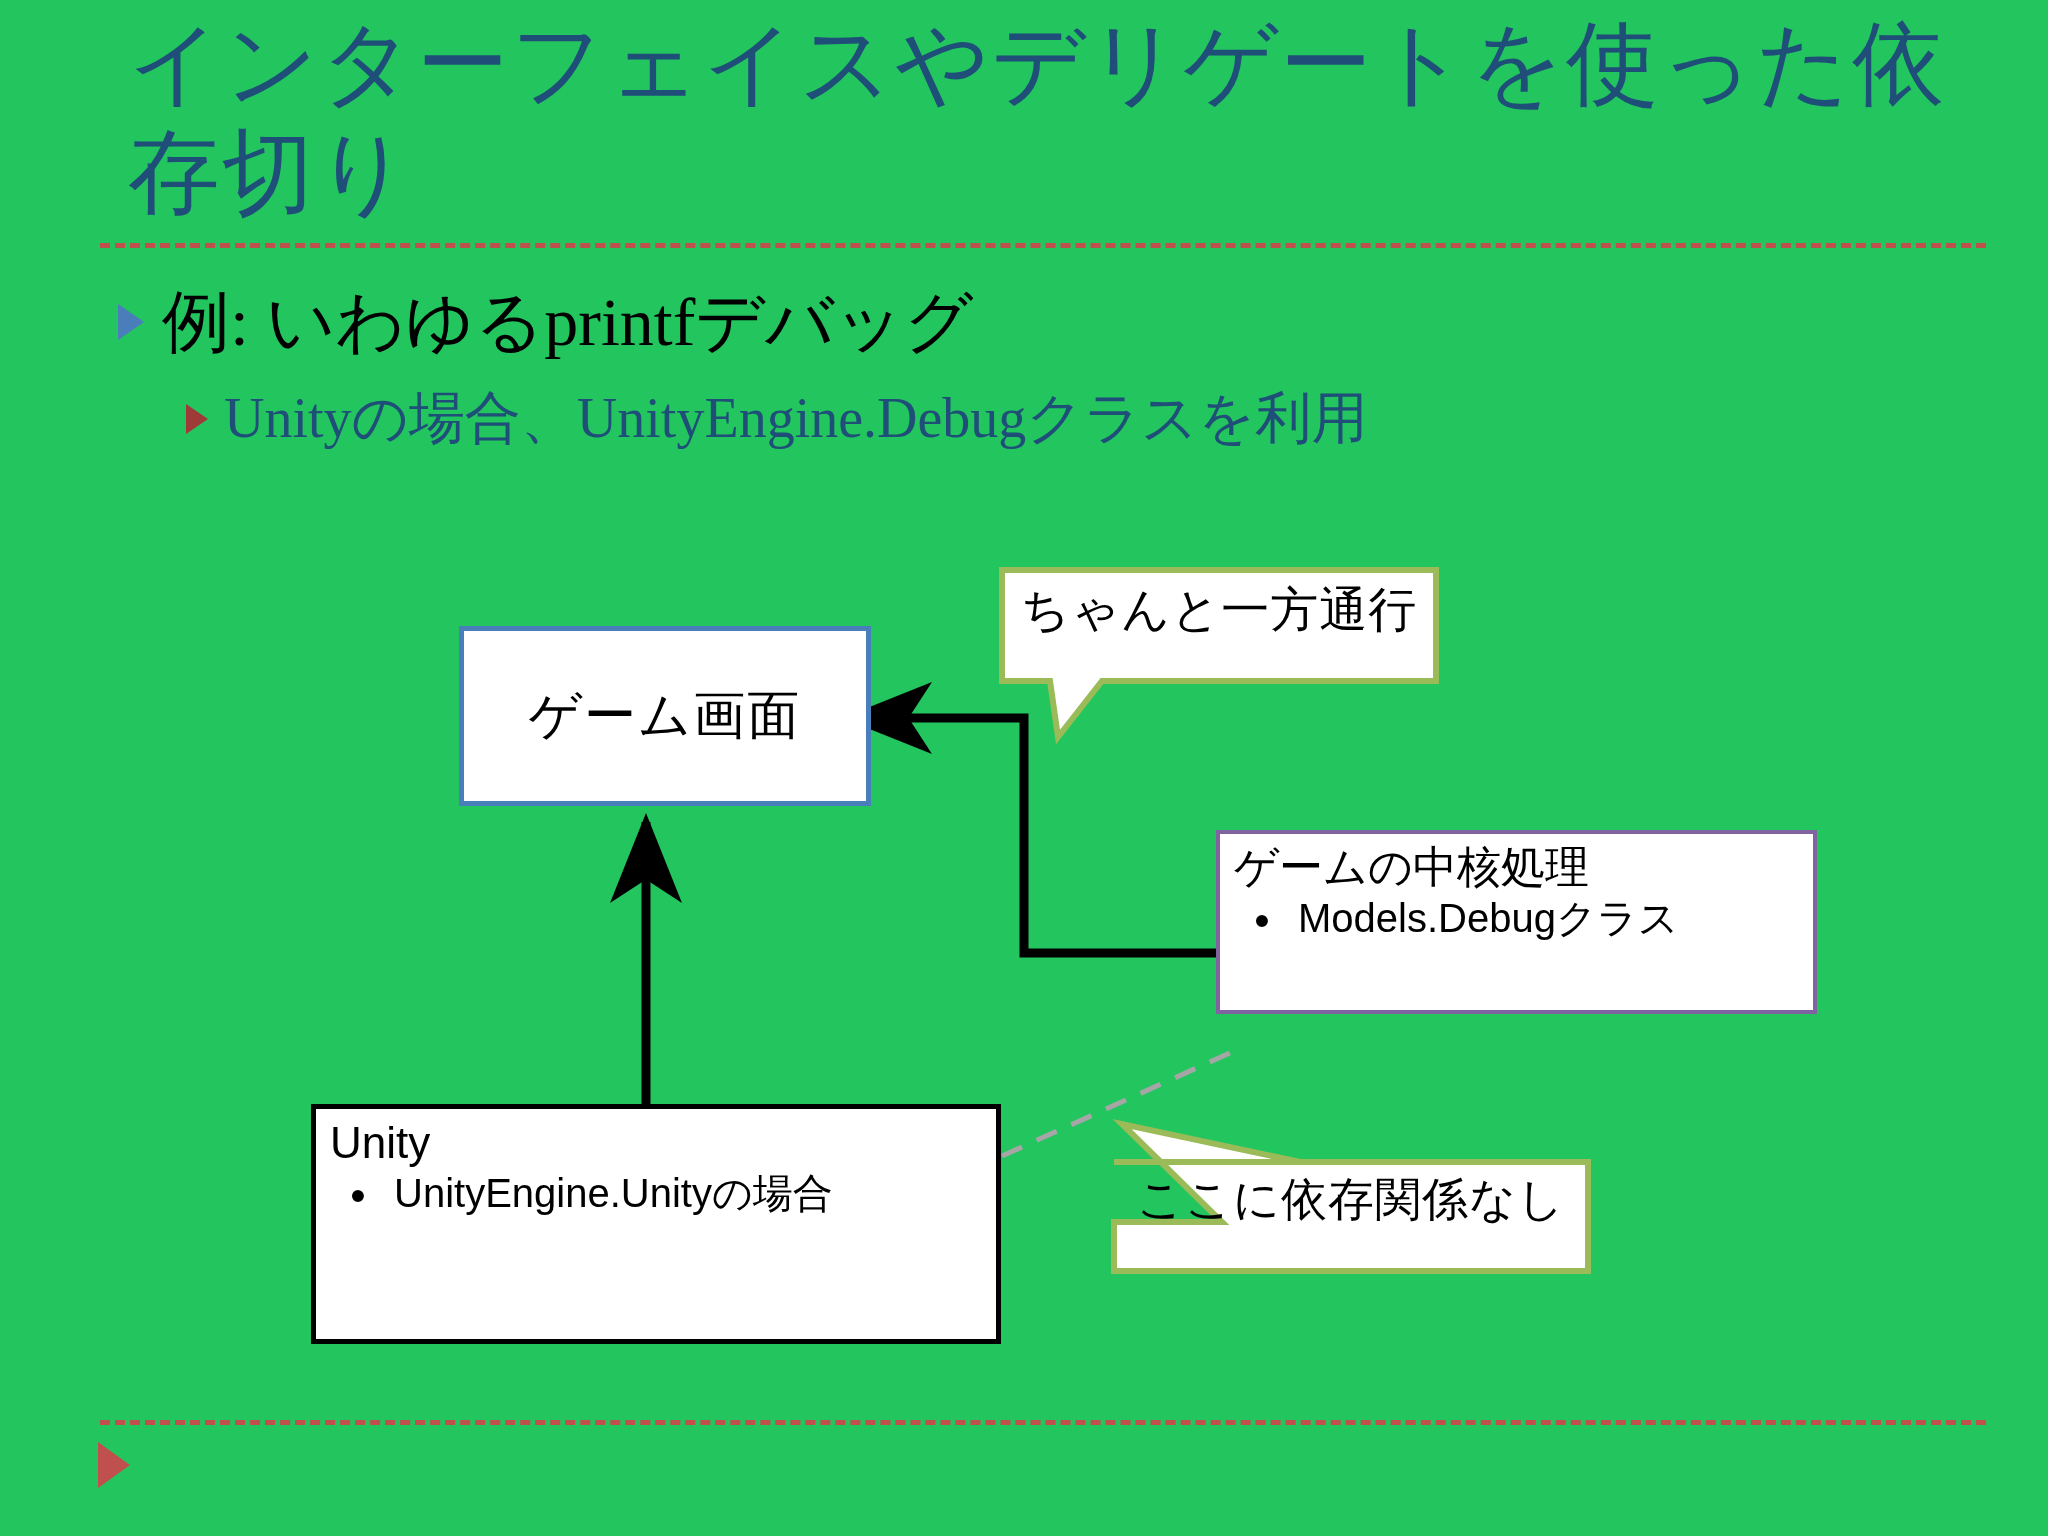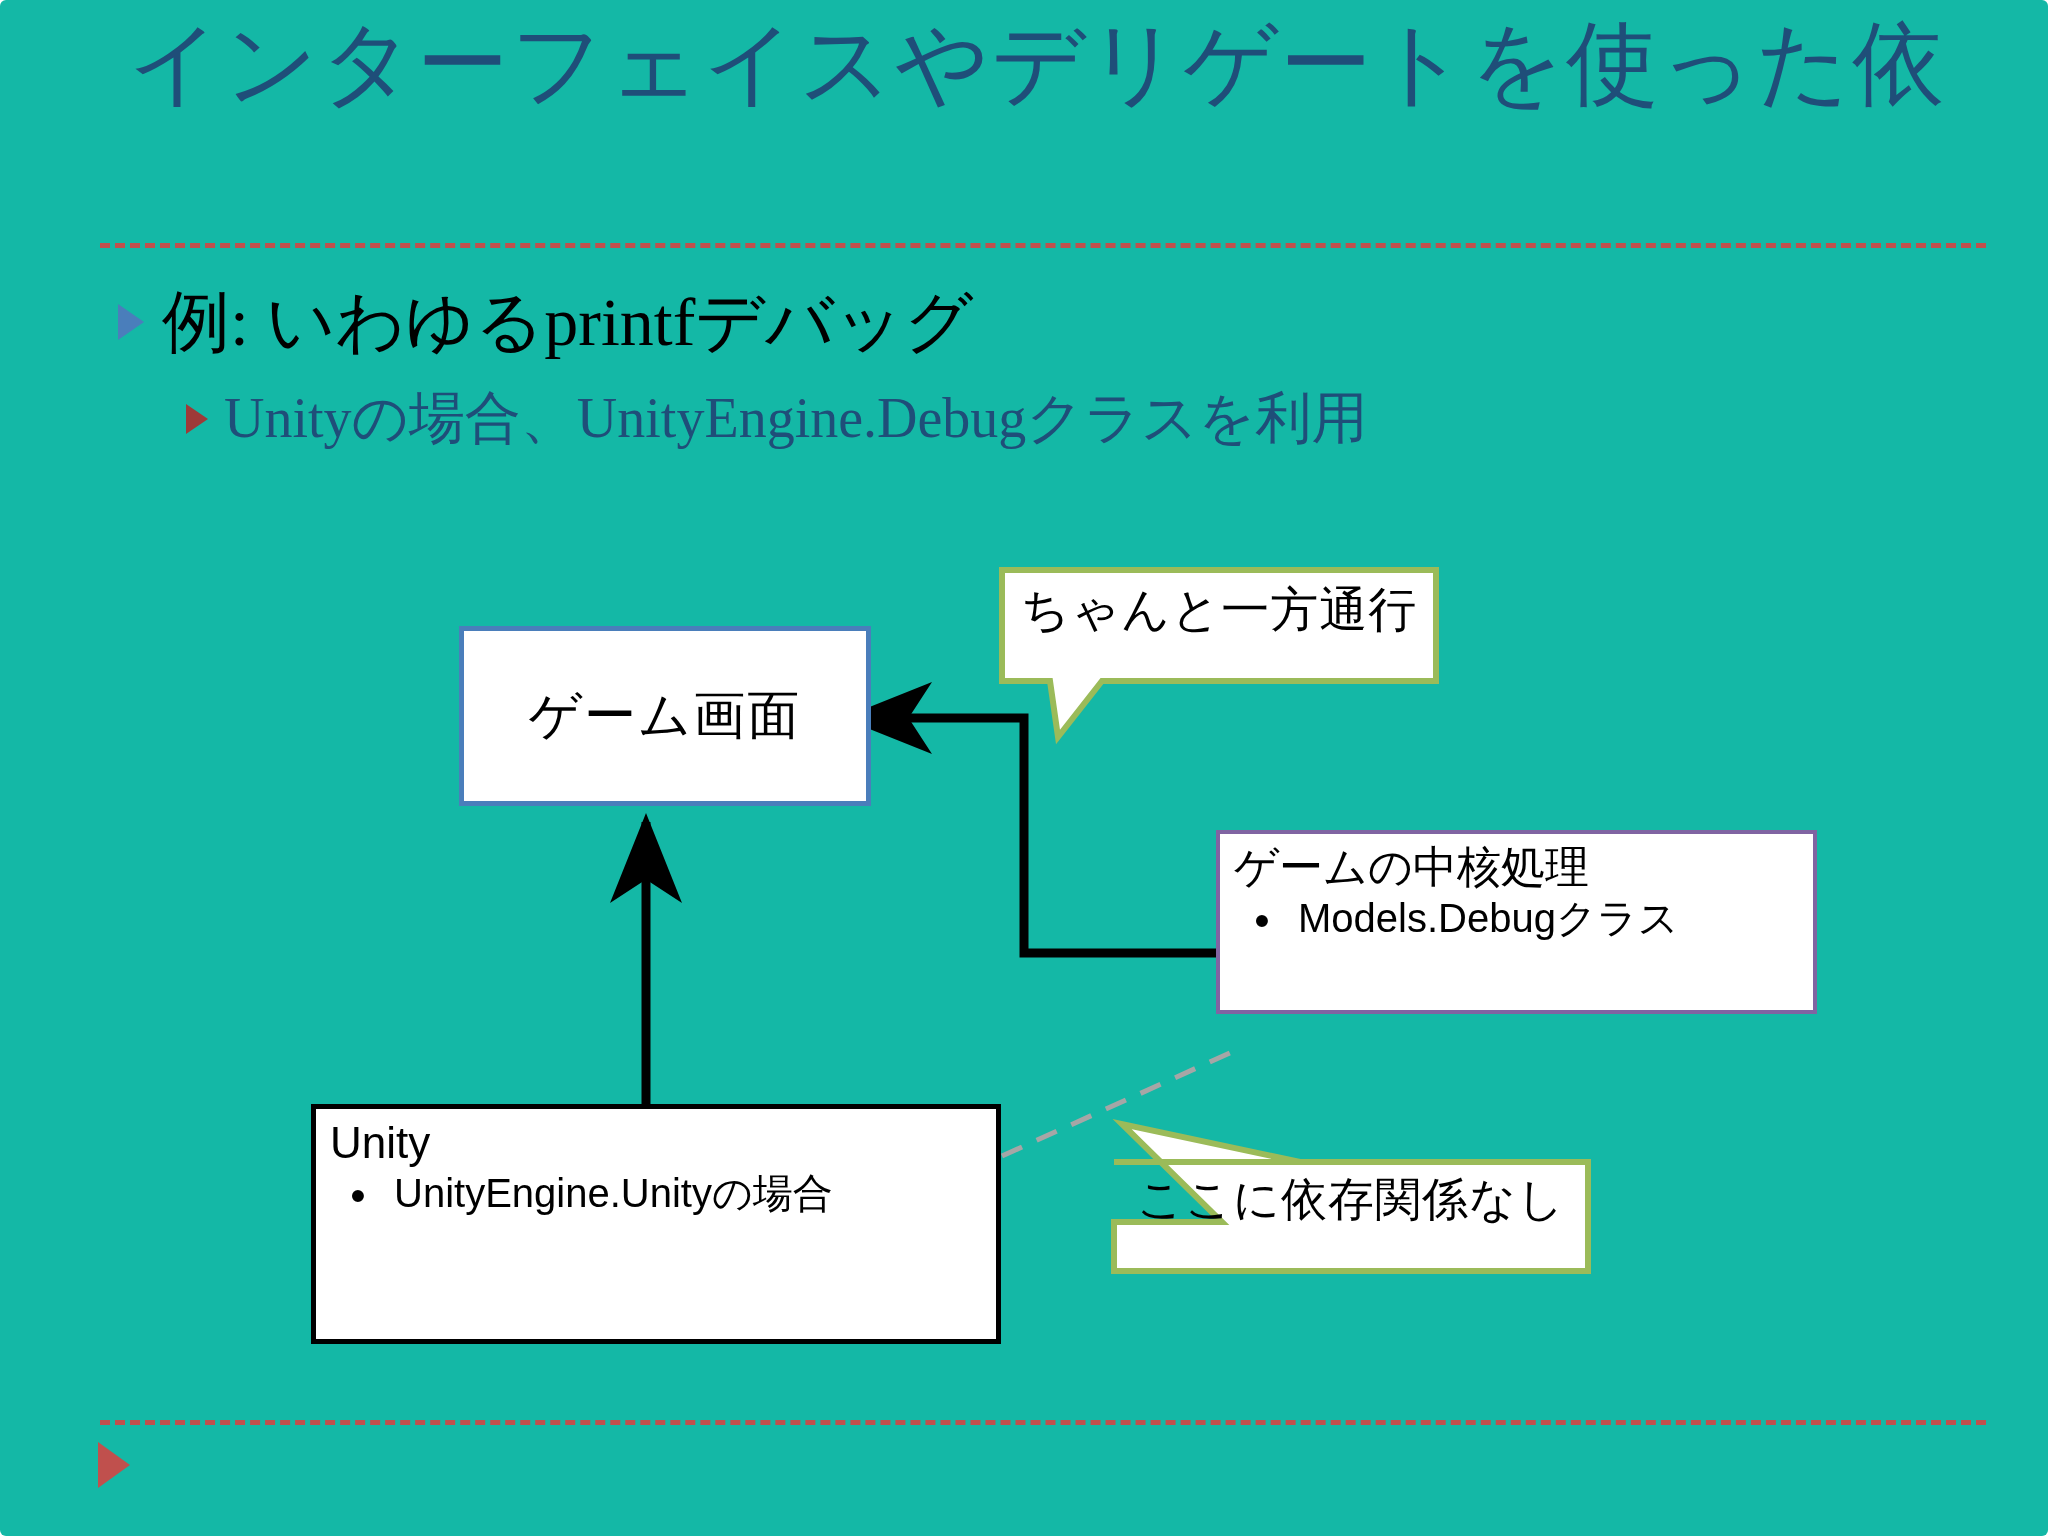--- a/index.html
+++ b/index.html
@@ -4,24 +4,23 @@
 <style>
   html, body {
     margin: 0;
     padding: 0;
     background: #ffffff;
   }
   #slide {
     position: relative;
     width: 2048px;
     height: 1536px;
-    background: #14b8a6;
+    background: #22c55e;
     overflow: hidden;
     font-family: "Liberation Serif", serif;
-    border-radius: 6px;
   }
 
   
   #title-block {
     position: absolute;
     left: 128px;
     top: 10px;
     width: 1780px;
   }
   .title-line {
@@ -217,20 +216,21 @@
     border-color: transparent transparent transparent #C0504D;
   }
 </style>
 </head>
 <body>
 
 <div id="slide">
 
   <div id="title-block">
     <div class="title-line">インターフェイスやデリゲートを使った依</div>
+    <div class="title-line">存切り</div>
   </div>
 
   <div class="divider" id="divider-top"></div>
 
   <div id="bullet-2">
     <span class="tri tri-red"></span>
     <span id="bullet-2-label">Unityの場合、UnityEngine.Debugクラスを利用</span>
   </div>
 
   <div id="bullet-1">

